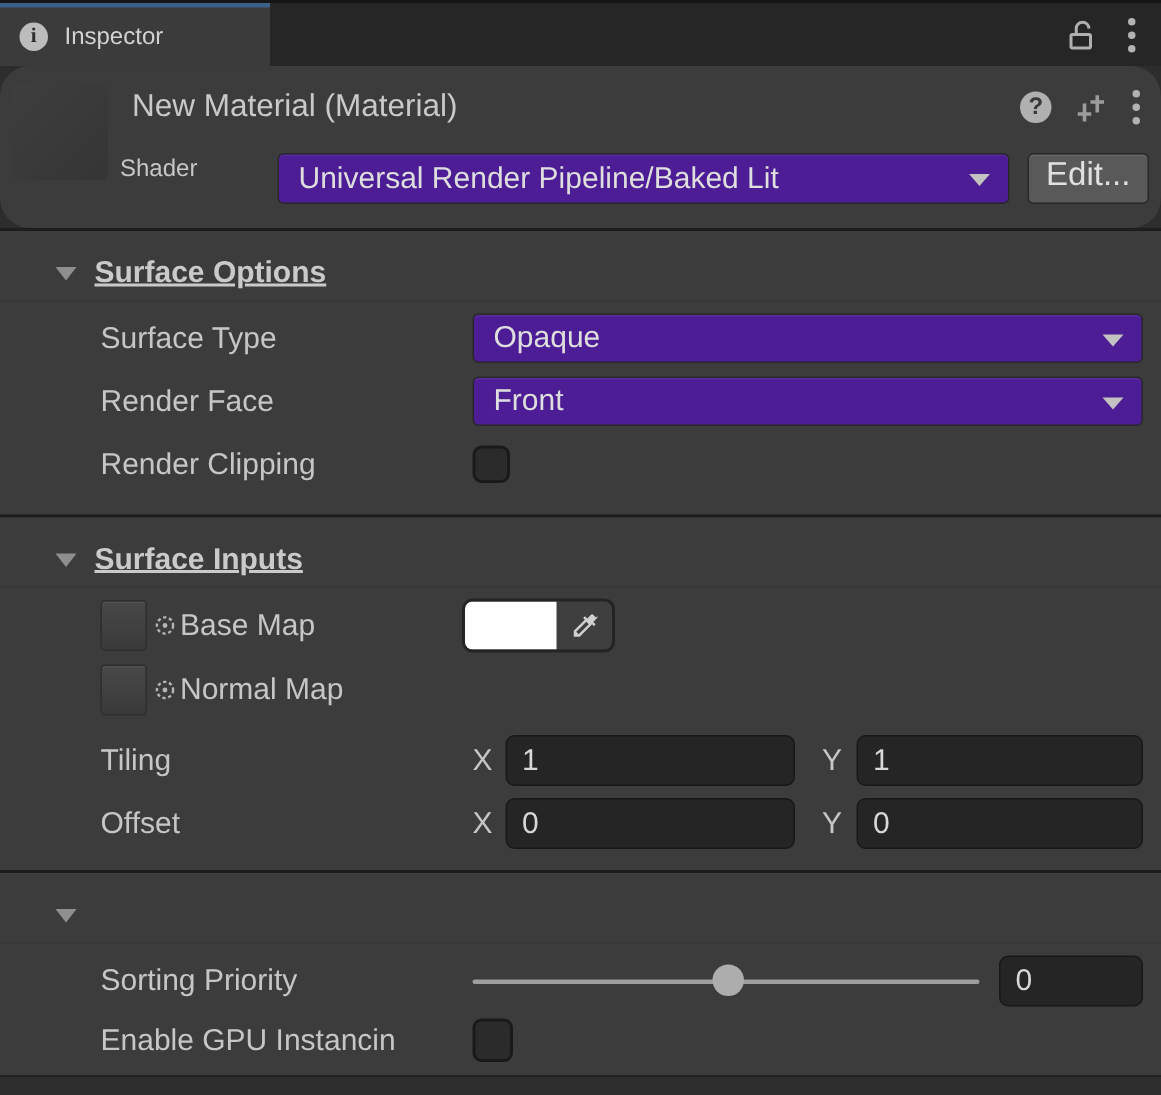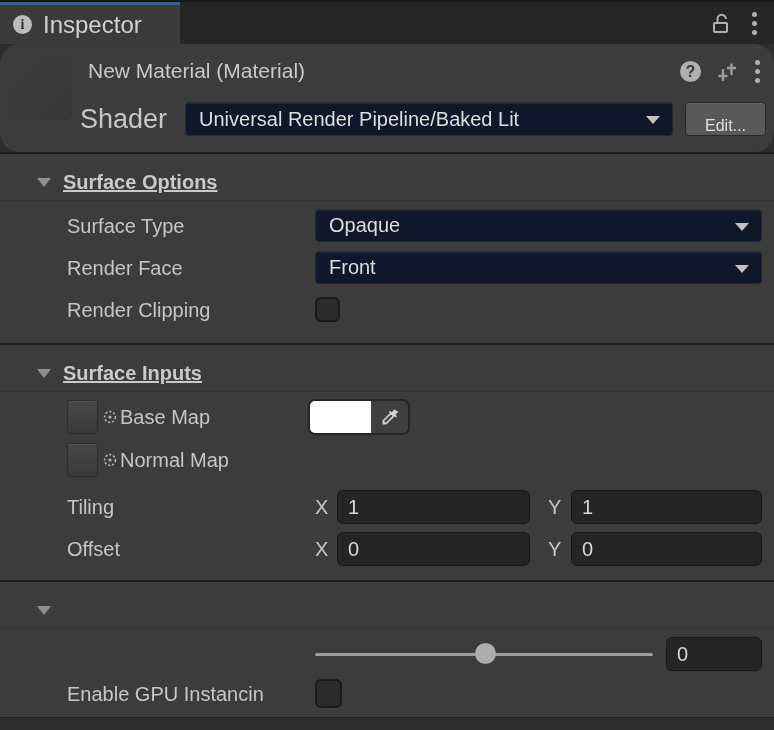--- a/index.html
+++ b/index.html
@@ -15,21 +15,21 @@
   
   .tabbar {
     height:44px; flex:none; background:#262626;
     border-top:2px solid #161616;
     display:flex; align-items:stretch;
   }
   .tab {
     width:180px; background:#3b3b3b; border-top:3px solid #3c5f87;
     display:flex; align-items:center; gap:11px; padding-left:13px;
   }
-  .tab-label { font-size:24px; color:#d2d2d2; }
+  .tab-label { font-size:16px; color:#d2d2d2; }
   .circle-icon {
     width:19px; height:19px; border-radius:50%;
     background:#bcbcbc; color:#2e2e2e;
     font-weight:bold; font-size:14px; line-height:19px;
     display:flex; align-items:center; justify-content:center;
     font-family:"Liberation Serif", serif;
   }
   .tabbar-right {
     margin-left:auto; display:flex; align-items:center;
     gap:18px; padding-right:15px;
@@ -44,42 +44,42 @@
     border-radius:5px; background:linear-gradient(135deg,#3e3e3e 0%,#353535 100%);
   }
   .title { position:absolute; left:88px; top:15px; font-size:21px; color:#c9c9c9; }
   .header-icons { position:absolute; right:12px; top:14px; display:flex; align-items:center; gap:15px; }
   .help-icon {
     width:21px; height:21px; border-radius:50%;
     background:#b0b0b0; color:#383838; font-weight:bold; font-size:16px;
     display:flex; align-items:center; justify-content:center;
     font-family:"Liberation Sans", sans-serif;
   }
-  .shader-label { position:absolute; left:80px; top:58px; height:34px; line-height:34px; font-size:27px; color:#c6c6c6; }
+  .shader-label { position:absolute; left:80px; top:52px; height:34px; line-height:34px; font-size:16px; color:#c6c6c6; }
 
   .dropdown {
-    background:#0f172a; border:1px solid #282828; border-radius:4px;
+    background:#4c1d95; border:1px solid #282828; border-radius:4px;
     box-shadow:inset 0 1px 0 rgba(255,255,255,.07);
     color:#dedede; font-size:20px;
     display:flex; align-items:center;
     padding:0 34px 0 13px; position:relative; overflow:hidden; white-space:nowrap;
   }
   .dropdown .arrow {
     position:absolute; right:12px; top:50%; margin-top:-3px;
     width:0; height:0;
     border-left:7px solid transparent; border-right:7px solid transparent;
     border-top:8px solid #c2c2c2;
   }
   .shader-dropdown { position:absolute; left:185px; top:58px; width:488px; height:34px; }
   .edit-btn {
     position:absolute; left:685px; top:58px; width:81px; height:34px;
     background:#595959; border:1px solid #282828; border-radius:4px;
     box-shadow:inset 0 1px 0 rgba(255,255,255,.08);
-    color:#e0e0e0; font-size:16px;
-    display:flex; align-items:flex-end; justify-content:center;
+    color:#e0e0e0; font-size:22px;
+    display:flex; align-items:flex-start; justify-content:center;
   }
 
   .sep { height:2px; flex:none; background:#1d1d1d; }
 
   
   .section { flex:none; background:#3c3c3c; padding-top:10px; }
   .sec-header {
     height:37px; display:flex; align-items:center;
     padding-left:37px; gap:12px; border-bottom:1px solid #363636;
   }
@@ -289,20 +289,21 @@
 </div>
 
 <div class="sep"></div>
 
 <div class="section">
   <div class="sec-header">
     <span class="tri"></span>
   </div>
 
   <div class="row">
+    <span class="label">Sorting Priority</span>
     <div class="slider-track"></div>
     <div class="slider-knob"></div>
     <input class="num-input sort-input" value="0" style="">
   </div>
 
   <div class="row gpu-row" style="margin-bottom:8px;">
     <span class="label">Enable GPU Instancin</span>
     <div class="checkbox gpu-check"></div>
   </div>
 </div>

